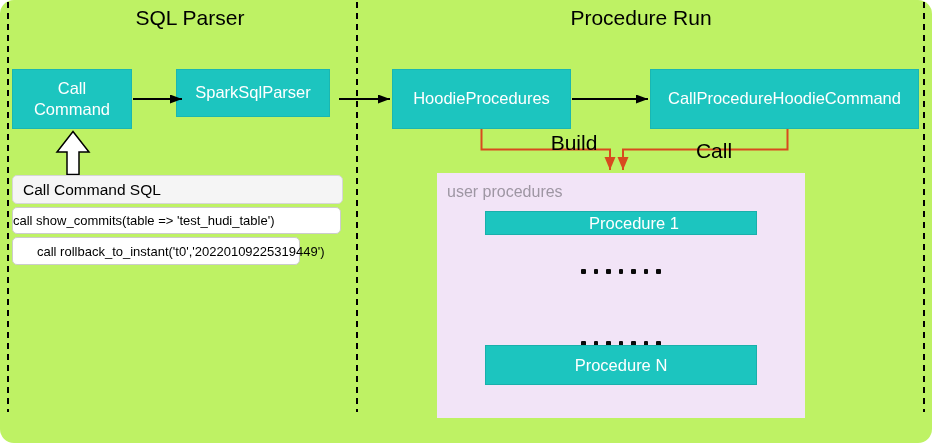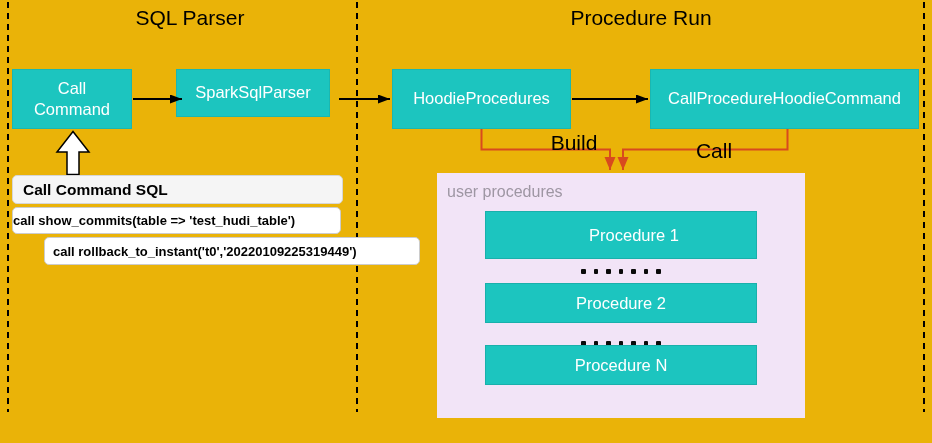--- a/index.html
+++ b/index.html
@@ -5,21 +5,21 @@
   :root{
     --node-teal:#1cc5bf;
     --orange:#d84a1e;
     --purple-bg:#f2e4f7;
     --table-header-bg:#f5f5f5;
     --border-gray:#cccccc;
     --label-gray:#9e96a3;
   }
   html,body{margin:0;padding:0;background:#ffffff;}
   body{font-family:"Liberation Sans", sans-serif;color:#000;}
-  #canvas{position:relative;width:932px;height:443px;background:#eab308;overflow:hidden;}
+  #canvas{position:relative;width:932px;height:443px;background:#bef264;overflow:hidden;border-radius:14px;}
 
   .dashed-v{position:absolute;top:2px;height:410px;width:2px;
     background-image:repeating-linear-gradient(to bottom,#000 0 6px,transparent 6px 11px);}
   #dash-left{left:7px;}
   #dash-mid{left:356px;}
   #dash-right{left:923px;}
 
   .section-title{position:absolute;top:6px;font-size:21px;line-height:24px;text-align:center;color:#000;}
   #title-sql{left:8px;width:364px;}
   #title-proc{left:357px;width:568px;}
@@ -32,33 +32,33 @@
   #node-hoodie{left:392px;top:69px;width:179px;height:60px;}
   #node-cphc{left:650px;top:69px;width:269px;height:60px;white-space:nowrap;}
 
   #svg-overlay{position:absolute;left:0;top:0;width:932px;height:443px;pointer-events:none;}
 
   .edge-label{position:absolute;top:131px;width:70px;text-align:center;font-size:21px;color:#000;background:transparent;}
   #label-build{left:539px;}
   #label-call{left:679px;margin-top:8px;}
 
   .sql-panel-row{position:absolute;left:12px;box-sizing:border-box;border:1px solid var(--border-gray);
-    border-radius:5px;background:#fff;display:flex;align-items:center;font-weight:bold;}
+    border-radius:5px;background:#fff;display:flex;align-items:center;}
   #sql-header{top:175px;width:331px;height:29px;background:var(--table-header-bg);
     border-color:#d6d6d6;font-size:15.5px;padding-left:10px;}
   #sql-row-1{top:207px;width:329px;height:27px;font-size:13px;white-space:nowrap;}
-  #sql-row-2{top:237px;width:376px;height:28px;font-size:13px;padding-left:8px;white-space:nowrap;margin-left:32px;}
+  #sql-row-2{top:237px;width:288px;height:28px;font-size:13px;padding-left:24px;white-space:nowrap;}
 
   #user-procedures{position:absolute;left:437px;top:173px;width:368px;height:245px;
     background:var(--purple-bg);}
   #user-procedures-label{position:absolute;left:10px;top:10px;font-size:16px;color:var(--label-gray);}
   .proc-node{position:absolute;left:48px;width:272px;background:var(--node-teal);color:#fff;
     display:flex;align-items:center;justify-content:center;font-size:16.5px;
     border:1px solid rgba(0,0,0,0.10);box-sizing:border-box;}
-  #proc-1{top:38px;height:48px;padding-left:26px;}
+  #proc-1{top:38px;height:24px;padding-left:26px;}
   #proc-2{top:110px;height:40px;}
   #proc-n{top:172px;height:40px;}
   .dots-row{position:absolute;left:48px;width:272px;display:flex;justify-content:center;gap:8px;}
   #dots-1{top:96px;}
   #dots-2{top:168px;}
   .dot{width:4.5px;height:4.5px;background:#0a0a0a;border-radius:1px;}
 </style>
 </head>
 <body>
 
@@ -108,21 +108,20 @@
     <div class="proc-node" id="proc-1">Procedure 1</div>
     <div class="dots-row" id="dots-1">
       <span class="dot"></span>
         <span class="dot"></span>
         <span class="dot"></span>
         <span class="dot"></span>
         <span class="dot"></span>
         <span class="dot"></span>
         <span class="dot"></span>
     </div>
-    <div class="proc-node" id="proc-2">Procedure 2</div>
     <div class="dots-row" id="dots-2">
       <span class="dot"></span>
         <span class="dot"></span>
         <span class="dot"></span>
         <span class="dot"></span>
         <span class="dot"></span>
         <span class="dot"></span>
         <span class="dot"></span>
     </div>
     <div class="proc-node" id="proc-n">Procedure N</div>

